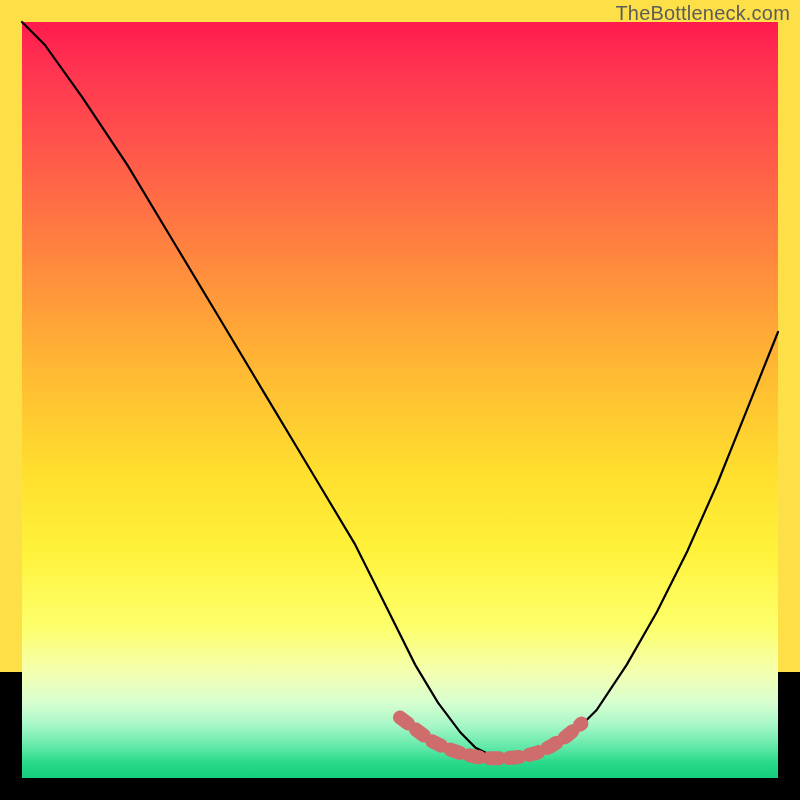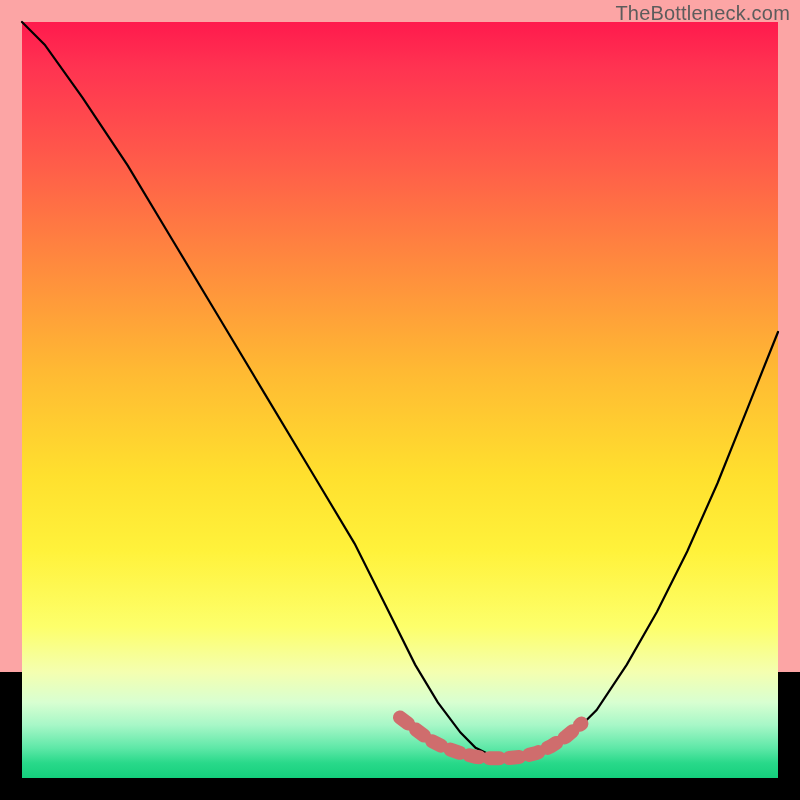--- a/index.html
+++ b/index.html
@@ -9,21 +9,21 @@
     height: 800px;
     background: #000;
     overflow: hidden;
   }
   .frame {
     position: absolute;
     left: 0;
     top: 0;
     width: 800px;
     height: 672px;
-    background: #fca5a5;
+    background: #fde047;
   }
   .plot {
     position: absolute;
     left: 22px;
     top: 22px;
     width: 756px;
     height: 756px;
     background: linear-gradient(to bottom,
       #ff1a4d 0%,
       #ff3351 6%,

